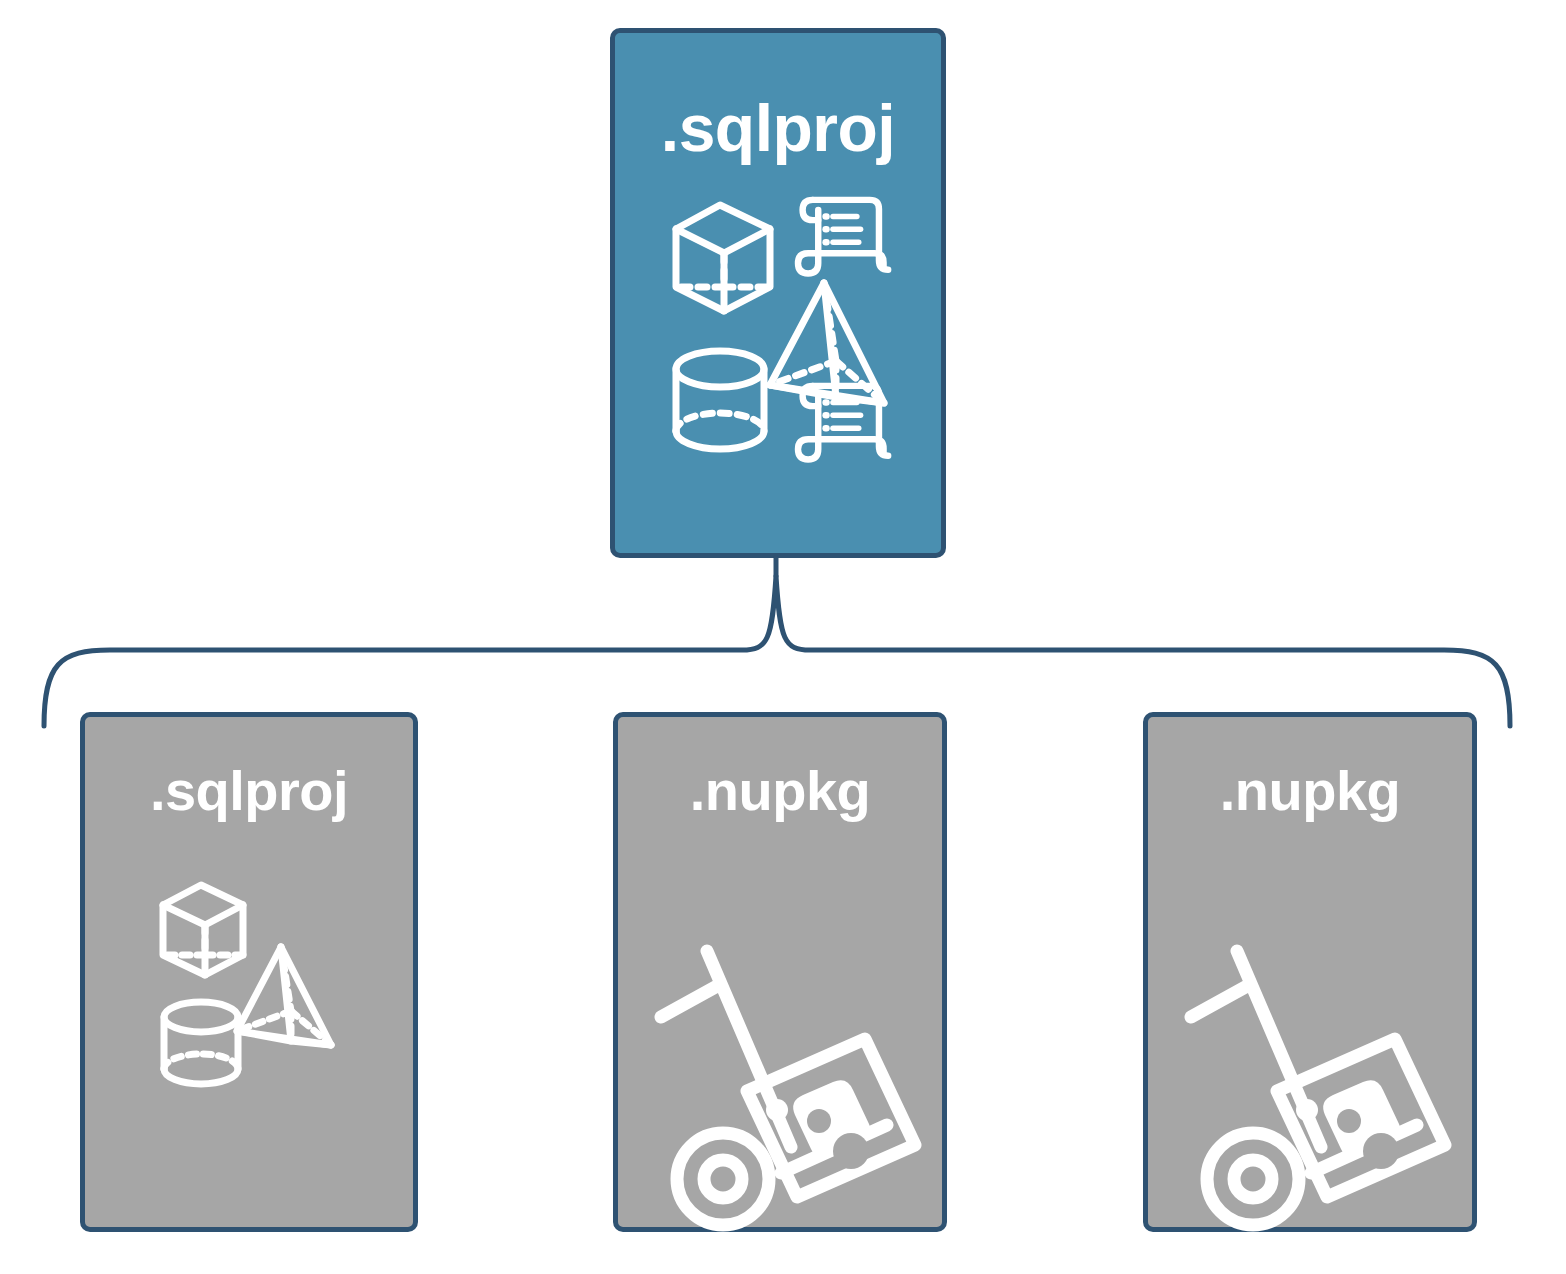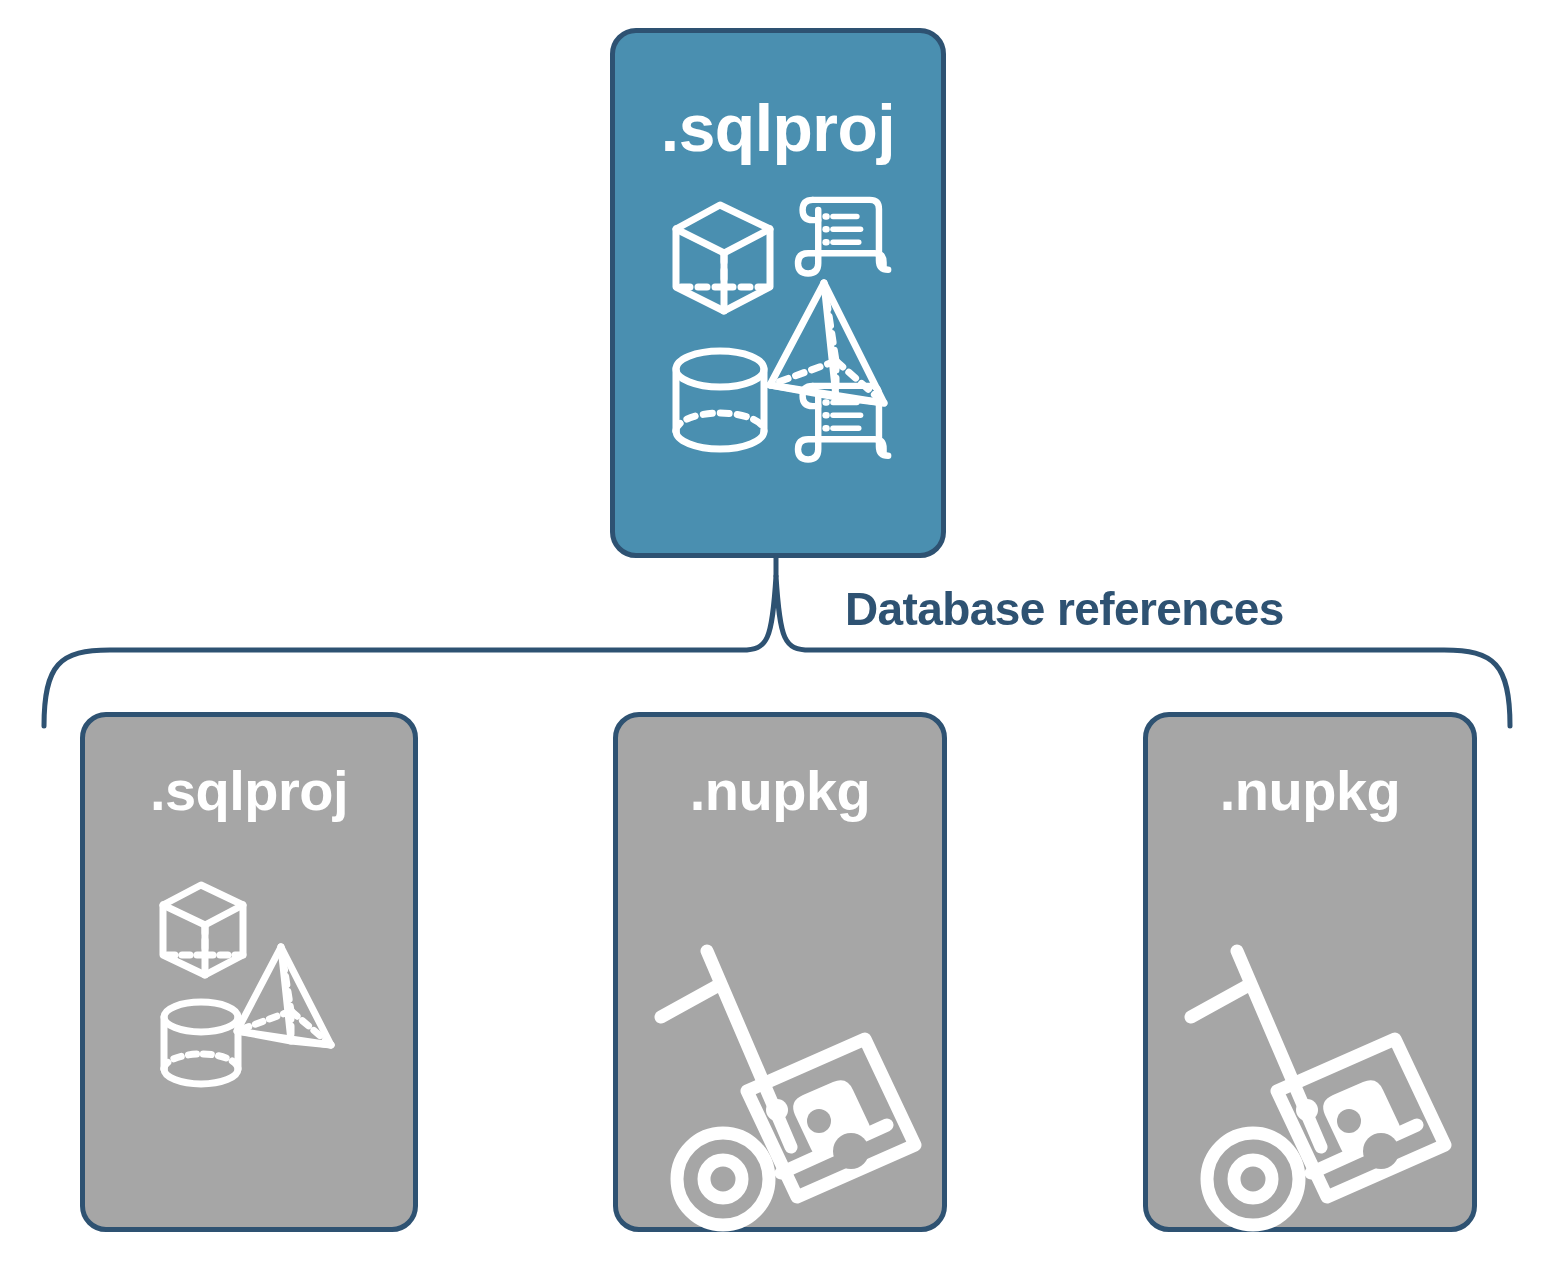--- a/index.html
+++ b/index.html
@@ -15,21 +15,21 @@
     position: relative;
     width: 1566px;
     height: 1274px;
     background: #ffffff;
     overflow: hidden;
   }
   .card {
     position: absolute;
     box-sizing: border-box;
     border: 5px solid #2e5272;
-    border-radius: 26px;
+    border-radius: 10px;
     display: block;
   }
   .card.teal   { background: #4a8fb0; }
   .card.grey   { background: #a6a6a6; }
 
   .card-title {
     position: absolute;
     left: 0;
     right: 0;
     text-align: center;
@@ -160,21 +160,20 @@
 
     <path d="M44 726
              C 44 664, 60 650, 110 650
              L 742 650
              C 768 650, 772 640, 776 576
              C 780 640, 784 650, 810 650
              L 1444 650
              C 1494 650, 1510 664, 1510 726" fill="none" stroke="#2e5272" stroke-width="5" stroke-linecap="round" stroke-linejoin="round"></path>
   </svg>
 
-  <div id="ref-label">Database references</div>
 
   <div class="card grey" id="card-b1" style="left:80px; top:712px; width:338px; height:520px;">
 
     <div class="card-title">.sqlproj</div>
 
     <div class="card-art">
       <svg width="200" height="230" viewBox="0 0 200 230" fill="none" stroke="#ffffff" stroke-width="7" stroke-linecap="round" stroke-linejoin="round">
 
         <g>
           <path d="M14 38 L52 18 L94 38 L94 88 L56 108 L14 88 Z"></path>

